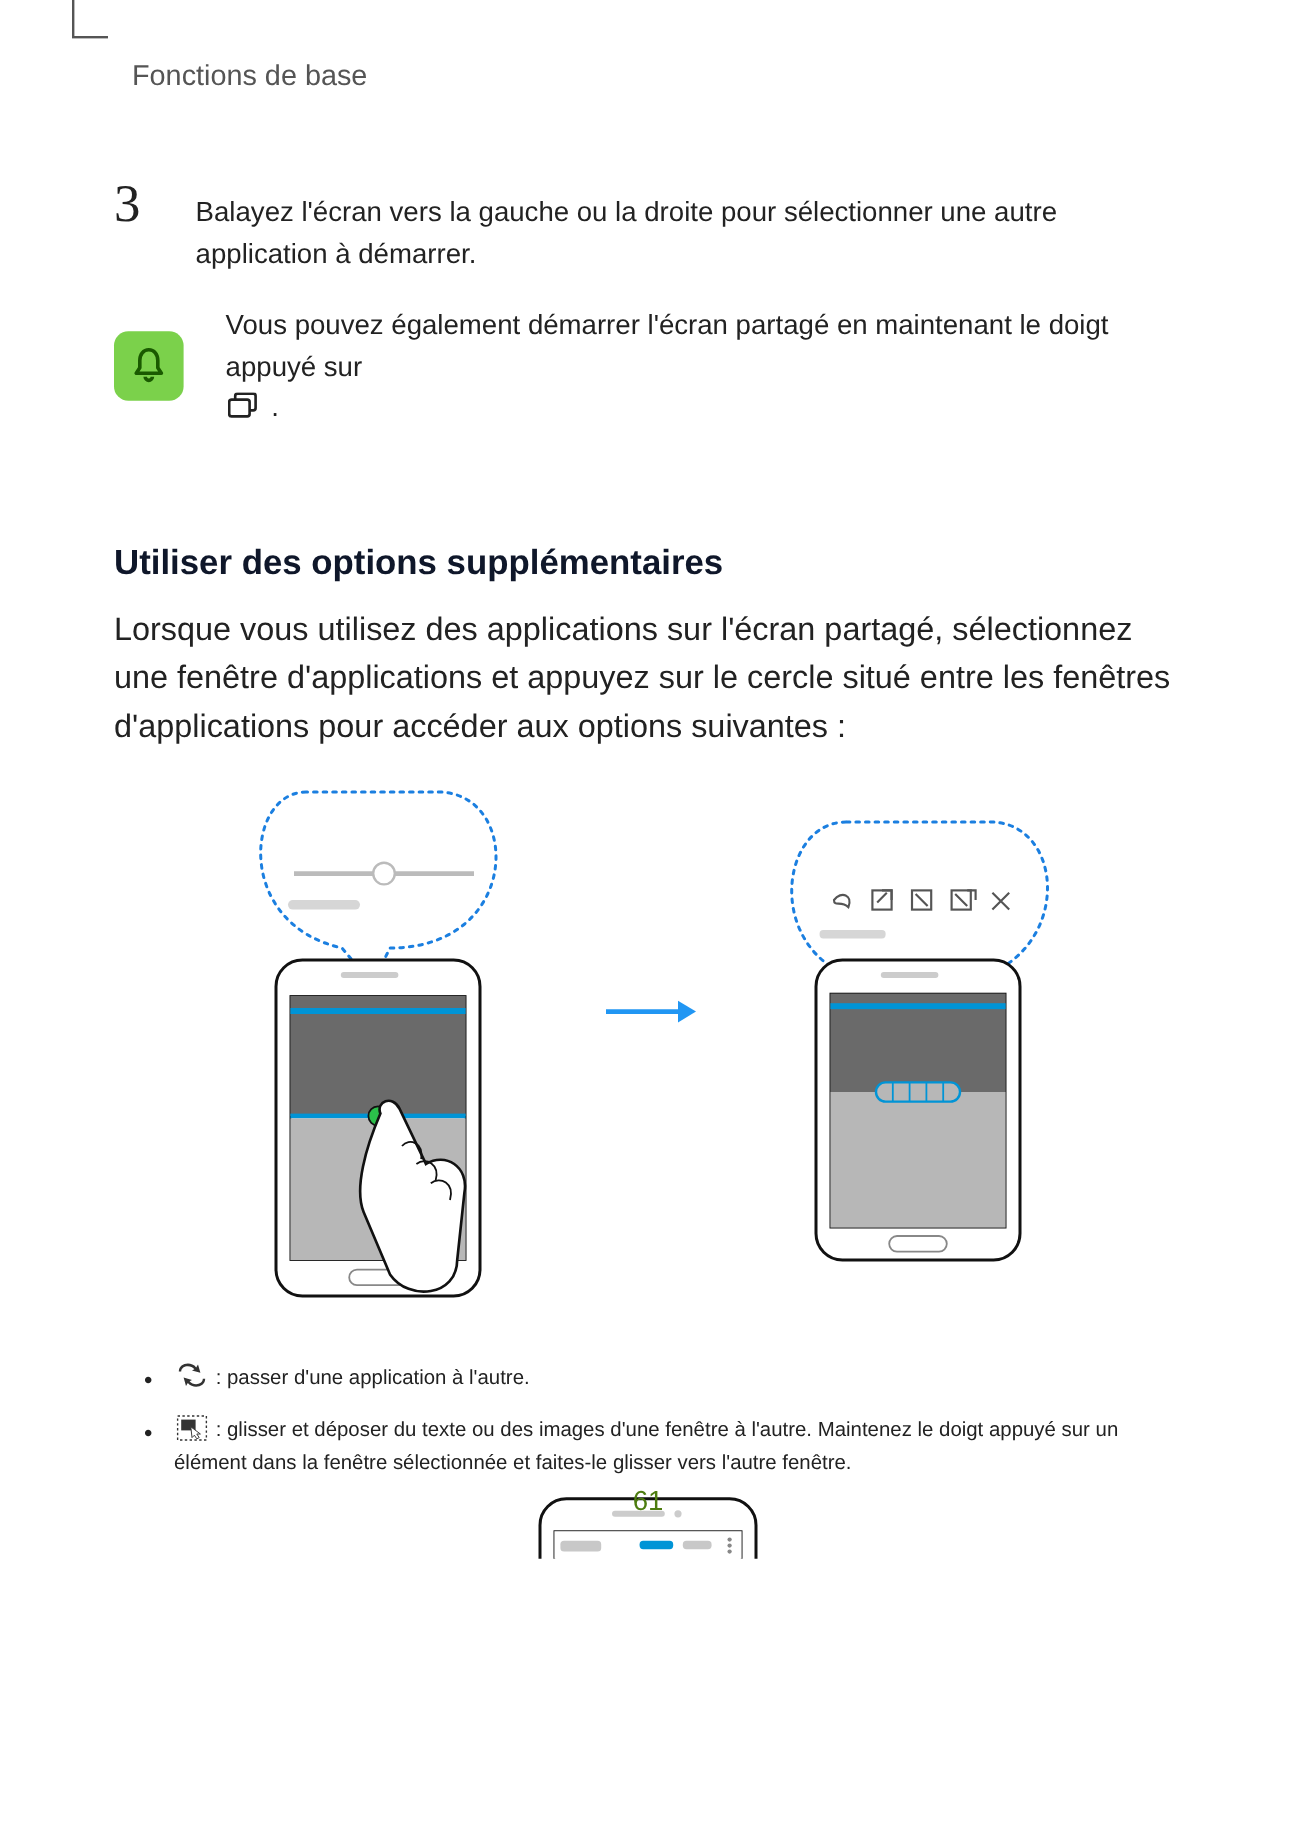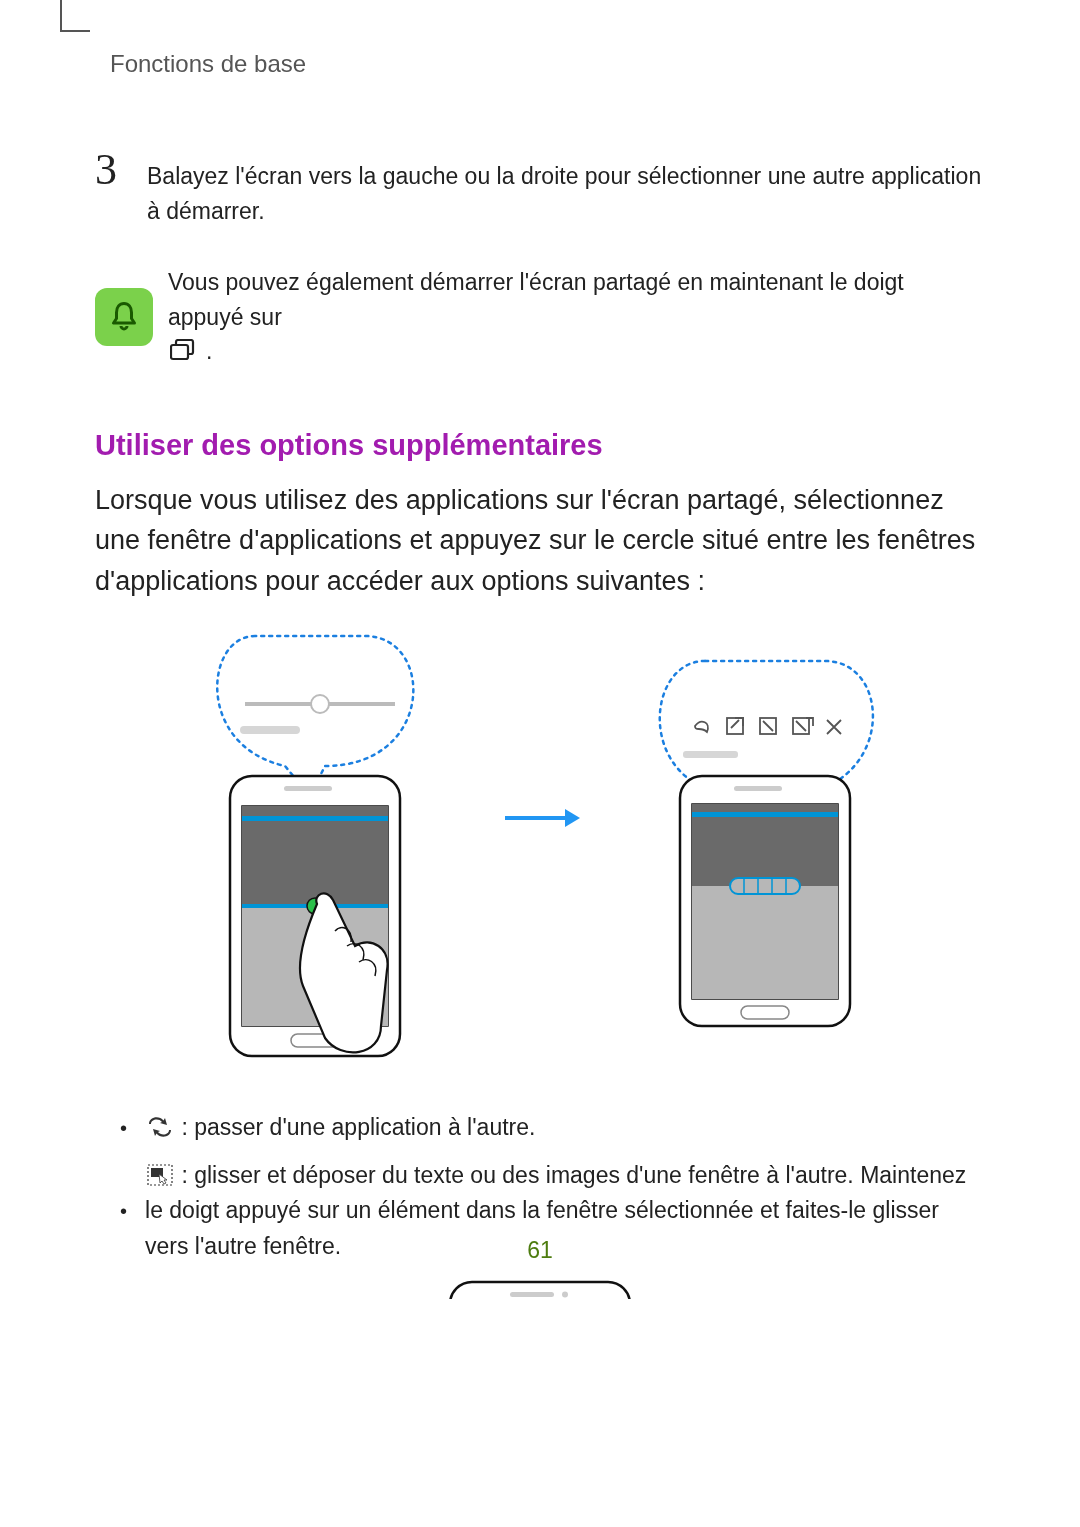--- a/index.html
+++ b/index.html
@@ -48,26 +48,27 @@
   .step-num {
     font-size: 44px;
     font-family: Georgia, "Times New Roman", serif;
     font-weight: 400;
     line-height: 1;
     min-width: 30px;
   }
   .step-text {
     font-size: 23px;
     line-height: 1.5;
+    margin-left: 16px;
   }
   .note-row {
     display: flex;
     align-items: center;
-    gap: 15px;
-    margin-top: 37px;
+    gap: 35px;
+    margin-top: 25px;
   }
   .note-icon {
     width: 58px;
     height: 58px;
     border-radius: 12px;
     background: #7BD14B;
     display: flex;
     align-items: center;
     justify-content: center;
     flex-shrink: 0;
@@ -76,22 +77,22 @@
     font-size: 23px;
     line-height: 1.5;
     display: inline-flex;
     align-items: center;
     flex-wrap: wrap;
     gap: 0 6px;
   }
   .h2 {
     font-size: 29px;
     font-weight: 700;
-    margin-top: 60px;
-    color: #a21caf;
+    margin-top: 96px;
+    color: #0f172a;
   }
   .para {
     font-size: 27px;
     line-height: 1.5;
     margin-top: 18px;
   }
   .illus-row {
     margin-top: 25px;
     display: flex;
     align-items: center;
@@ -105,25 +106,25 @@
     align-items: center;
     justify-content: center;
     margin-top: -60px;
   }
   .bullets {
     margin: 40px 0 0 25px;
     padding: 0;
     list-style: none;
   }
   .bullets li {
-    font-size: 23px;
+    font-size: 17px;
     line-height: 1.55;
     margin-bottom: 12px;
     display: flex;
-    align-items: center;
+    align-items: flex-start;
     gap: 18px;
   }
   .bullets li::before {
     content: "•";
     font-size: 20px;
     line-height: 1.6;
     color: #222;
   }
   .bullet-body {
     display: inline;

